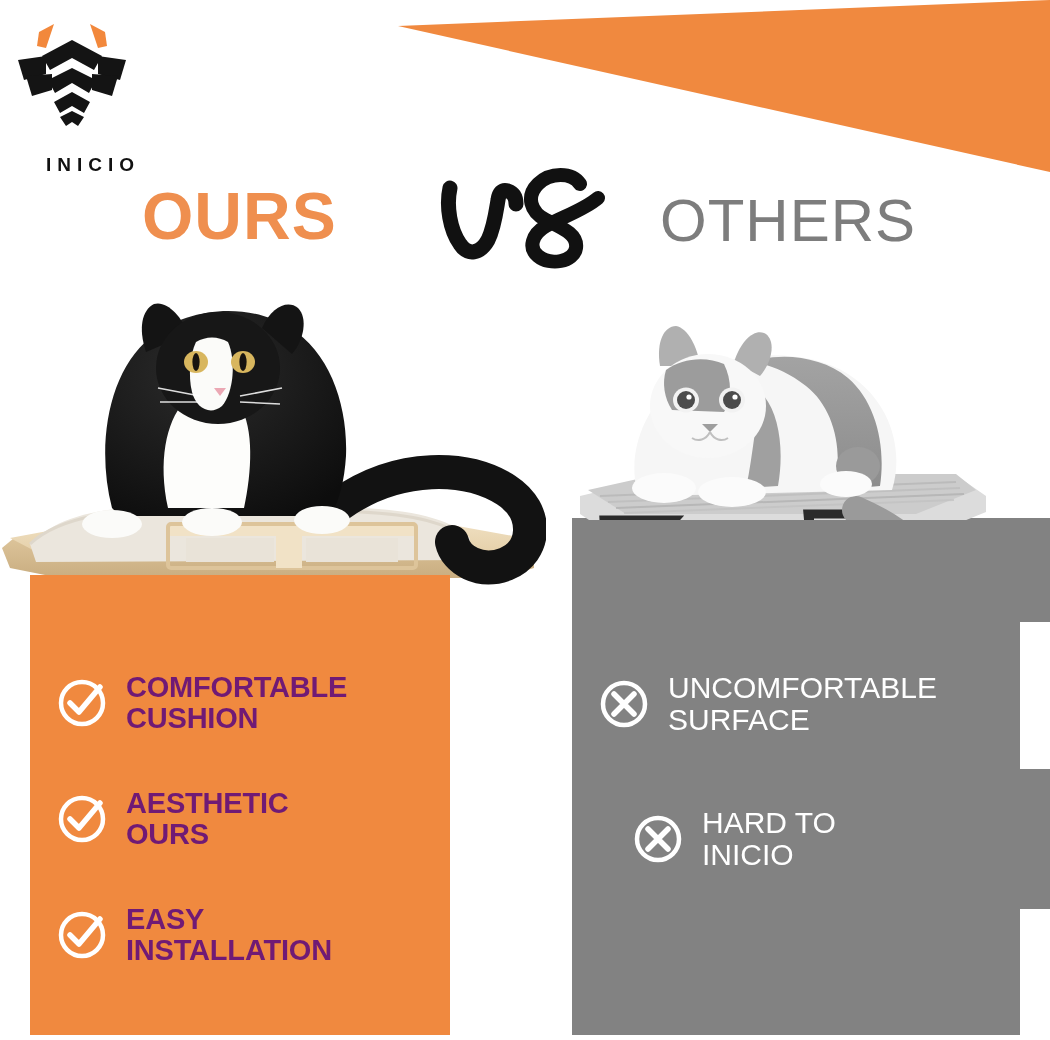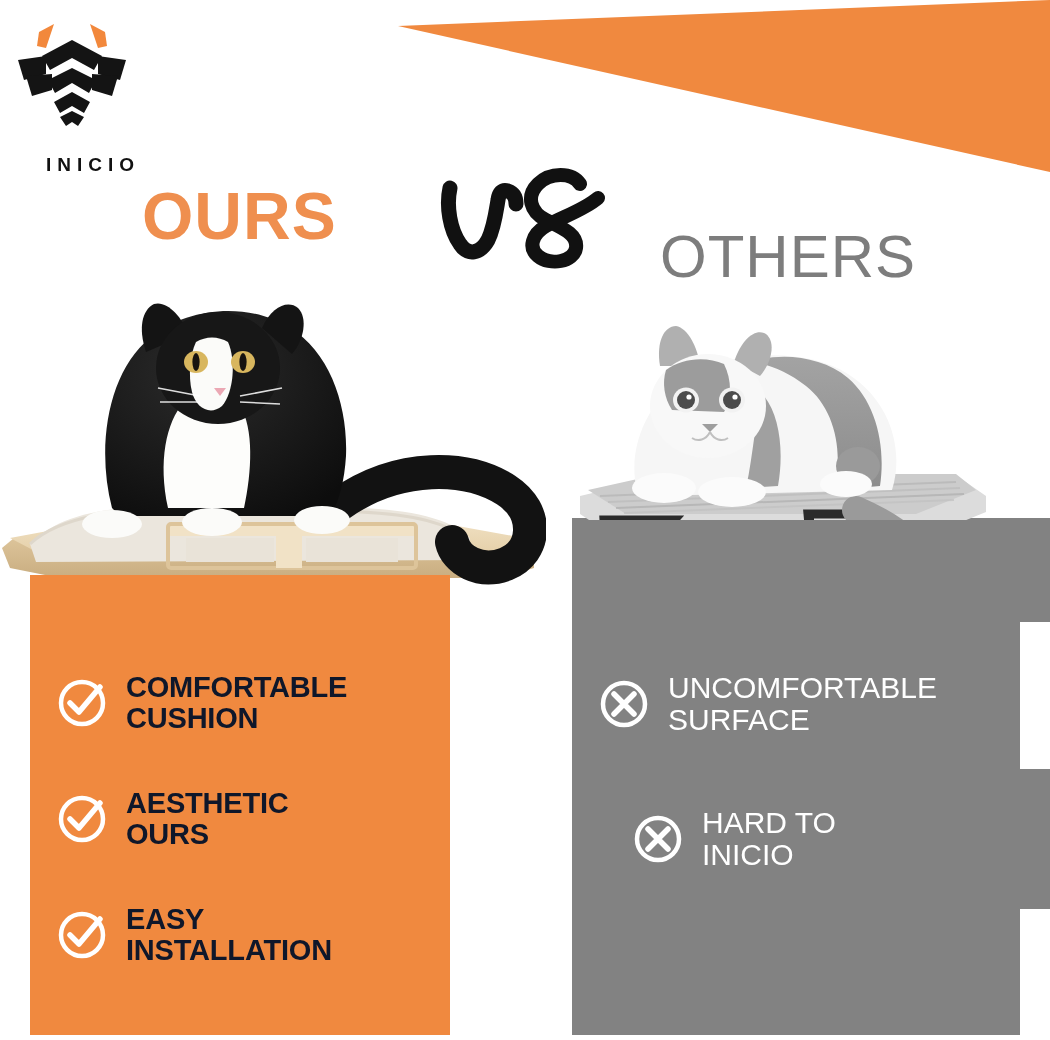--- a/index.html
+++ b/index.html
@@ -75,21 +75,20 @@
   }
   .title-others {
     position: absolute;
     left: 648px; top: 10px;
     width: 330px;
     font-size: 60px;
     font-weight: 400;
     letter-spacing: 1px;
     color: #7d7d7d;
     font-family: "Liberation Sans", sans-serif;
-    margin-top: 36px;
   }
 
   
   .photo { position: absolute; overflow: hidden; }
   .photo-left  { left: 0px;   top: 276px; width: 546px; height: 332px; }
   .photo-right { left: 556px; top: 300px; width: 494px; height: 322px; }
 
   
   .col { position: absolute; width: 420px; }
   .col-left  { left: 30px;  top: 575px; width: 420px; height: 460px; }
@@ -112,21 +111,21 @@
   }
   .row-left  { height: 105px; background: #f0893f; }
   .row-right { height: 108px; background: #828282; }
   .row-right.tall { height: 140px; margin-left: 34px; }
 
   .badge { flex: 0 0 auto; width: 52px; height: 52px; margin-right: 18px; }
   .badge svg { display: block; width: 52px; height: 52px; }
 
   .feature-text { flex: 1 1 auto; line-height: 1.06; }
   .row-left .feature-text {
-    color: #0f172a;
+    color: #701a75;
     font-weight: 700;
     font-size: 29px;
     letter-spacing: -0.2px;
     font-family: "Liberation Sans", sans-serif;
   }
   .row-right .feature-text {
     color: #ffffff;
     font-weight: 400;
     font-size: 30px;
     letter-spacing: 0px;

